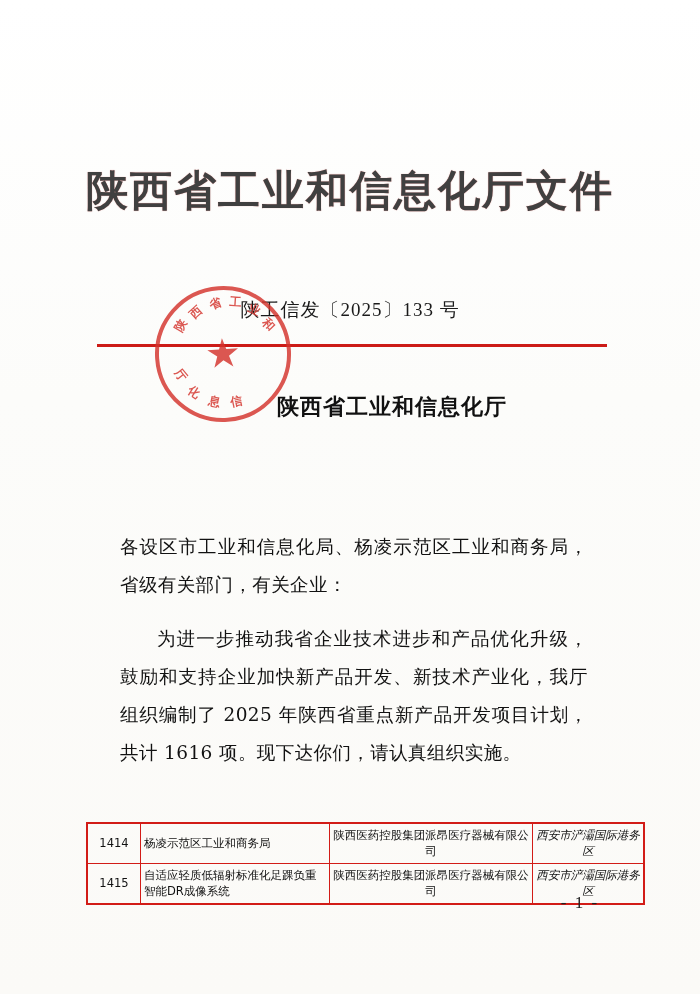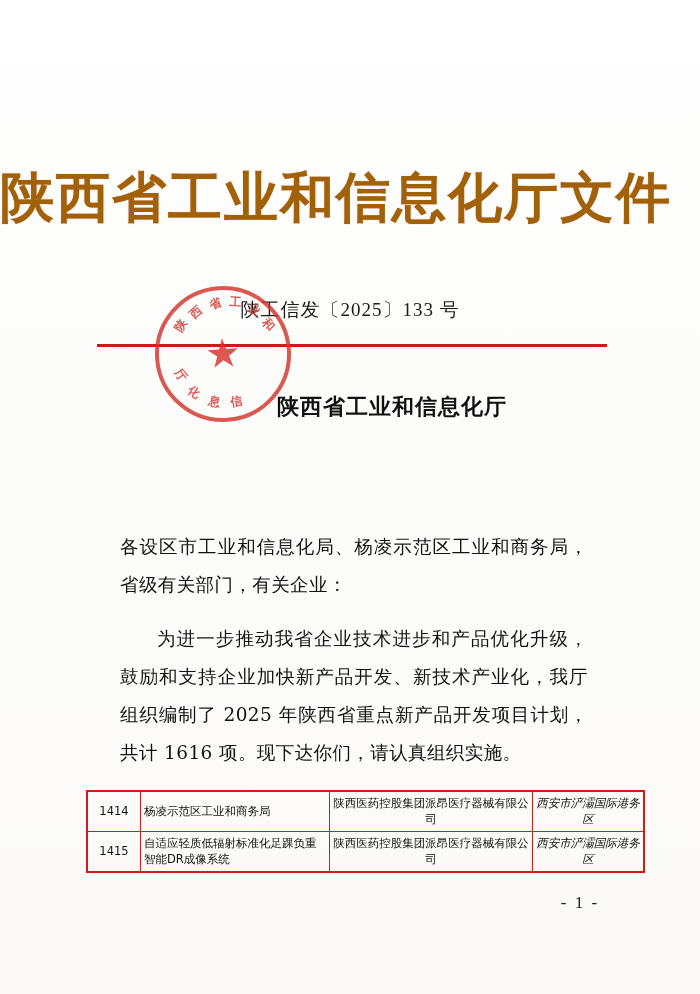--- a/index.html
+++ b/index.html
@@ -25,24 +25,25 @@
     position: absolute;
     inset: 0;
     background: linear-gradient(180deg, #ffffff 0%, #fcfcfa 40%, #fbfaf7 100%);
     pointer-events: none;
   }
   .doc-title {
     position: absolute;
     top: 168px;
     left: 0;
     width: 700px;
-    color: #a16207;
+    text-align: center;
+    color: #404040;
     font-family: "DejaVu Serif", "Liberation Serif", serif;
     font-weight: 700;
-    font-size: 54px;
+    font-size: 42px;
     letter-spacing: 2px;
     line-height: 1.1;
     text-shadow: 0 0 1px rgba(204,27,23,0.5);
   }
   .doc-number {
     position: absolute;
     top: 297px;
     left: 0;
     width: 700px;
     text-align: center;
@@ -134,21 +135,21 @@
     text-align: justify;
   }
   .body-text p {
     margin: 16px;
   }
   .indent2 {
     text-indent: 2em;
   }
   .table-wrap {
     position: absolute;
-    top: 790px;
+    top: 822px;
     left: 86px;
     width: 528px;
   }
   table.proj {
     border-collapse: collapse;
     width: 528px;
     border: 2px solid #d21c17;
     table-layout: fixed;
   }
   table.proj td {

